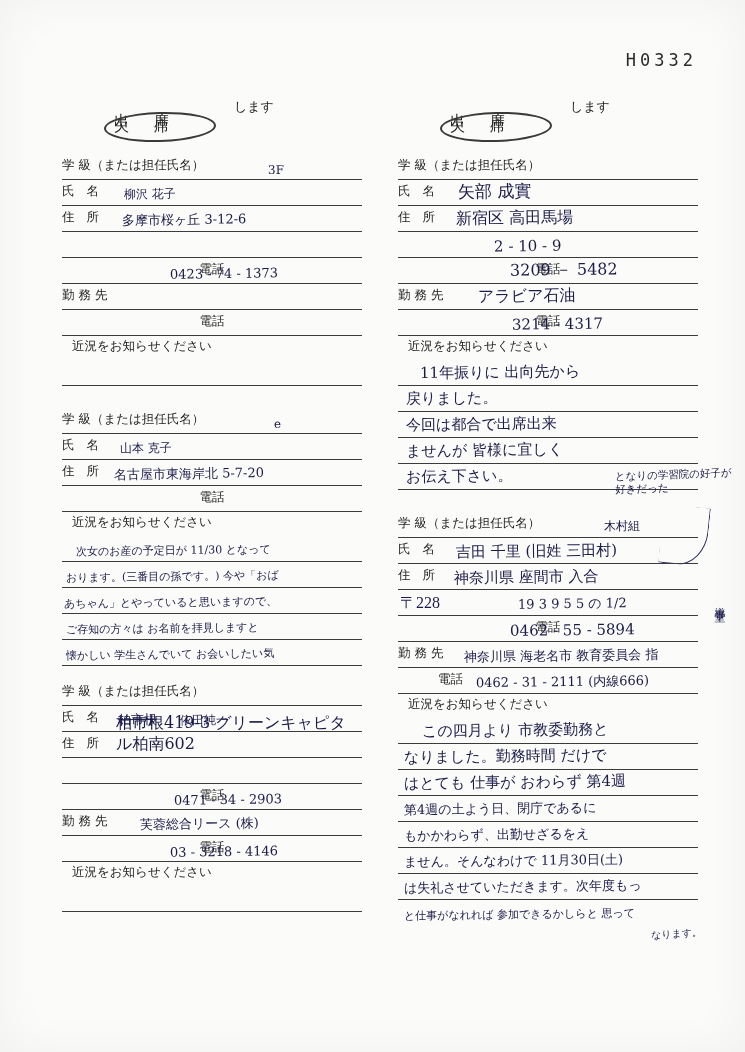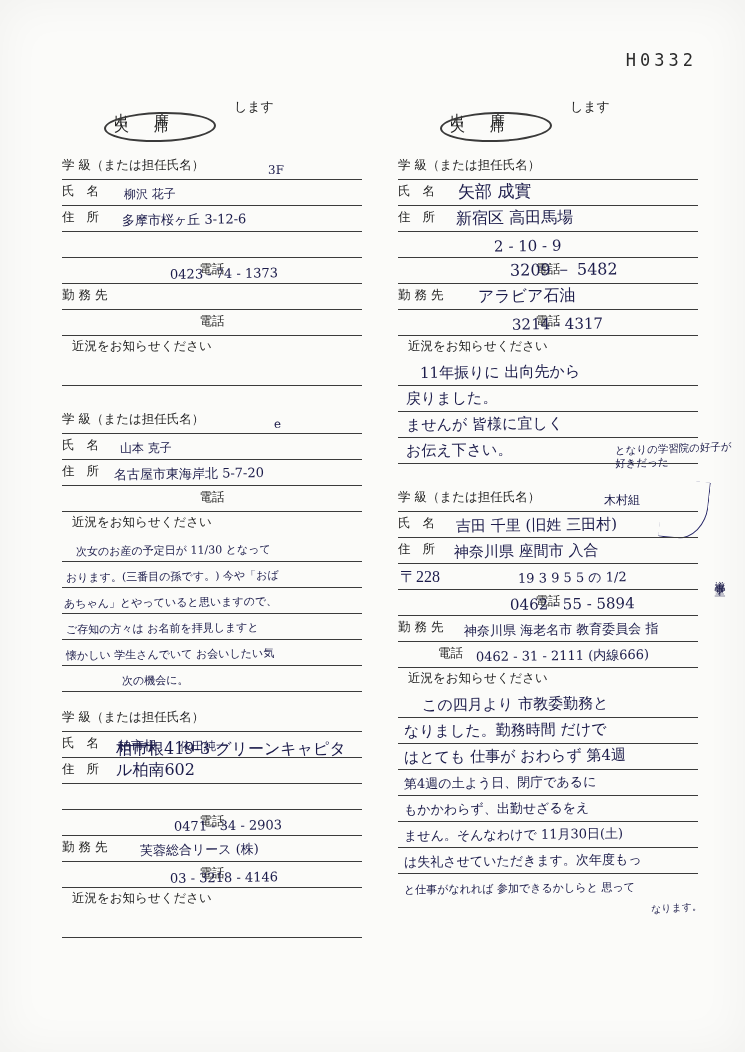--- a/index.html
+++ b/index.html
@@ -315,23 +315,20 @@
         </div>
         <div class="nline">
           <span class="ntext xs" style="left:2px;">あちゃん」とやっていると思いますので、</span>
         </div>
         <div class="nline">
           <span class="ntext xs" style="left:4px;">ご存知の方々は お名前を拝見しますと</span>
         </div>
         <div class="nline">
           <span class="ntext xs" style="left:4px;">懐かしい 学生さんでいて お会いしたい気</span>
         </div>
-        <div class="nline">
-          <span class="ntext xs" style="left:60px;">次の機会に。</span>
-        </div>
       </div>
     </div>
 
     <div class="spacer-sm"></div>
 
     <div class="entry">
       <div class="row">
         <span class="lbl">学 級（または担任氏名）</span>
         <span class="hand" style="left:212px;"></span>
         <span class="line"></span>
@@ -425,20 +422,23 @@
         <span class="lbl">近況をお知らせください</span>
       </div>
       <div class="note">
         <div class="nline">
           <span class="ntext big" style="left:22px;">11年振りに 出向先から</span>
         </div>
         <div class="nline">
           <span class="ntext big" style="left:8px;">戻りました。</span>
         </div>
         <div class="nline">
+          <span class="ntext big" style="left:8px;">今回は都合で出席出来</span>
+        </div>
+        <div class="nline">
           <span class="ntext big" style="left:8px;">ませんが 皆様に宜しく</span>
         </div>
         <div class="nline">
           <span class="ntext big" style="left:8px;">お伝え下さい。</span>
         </div>
       </div>
     </div>
 
     <div class="spacer-md"></div>
 

